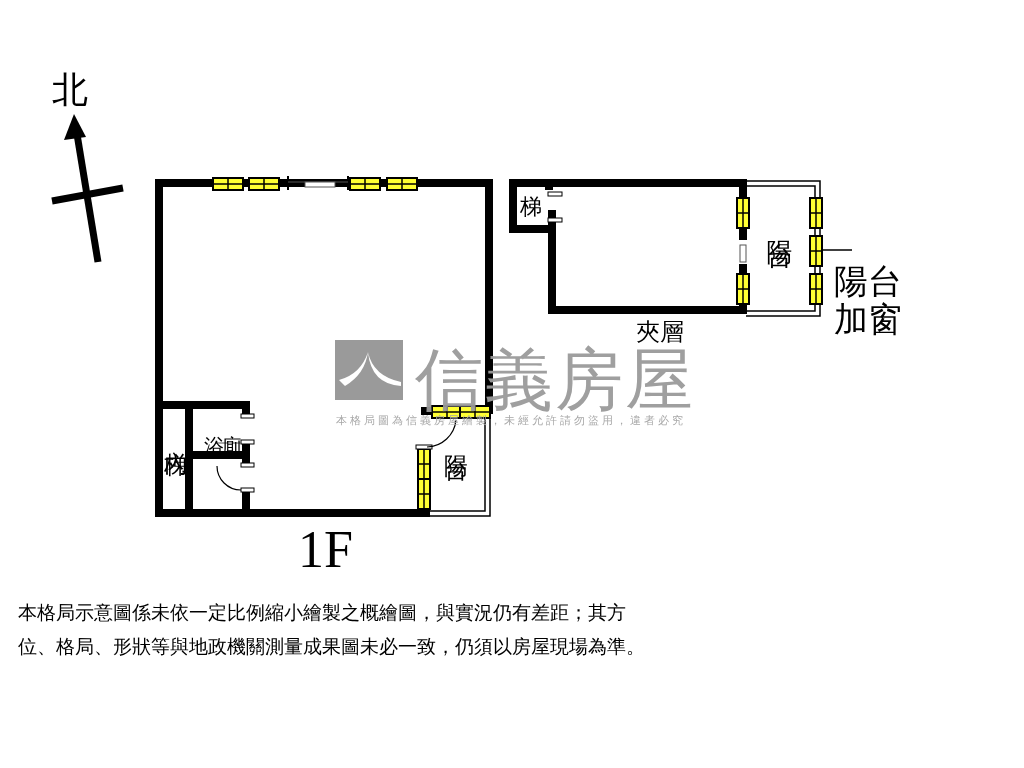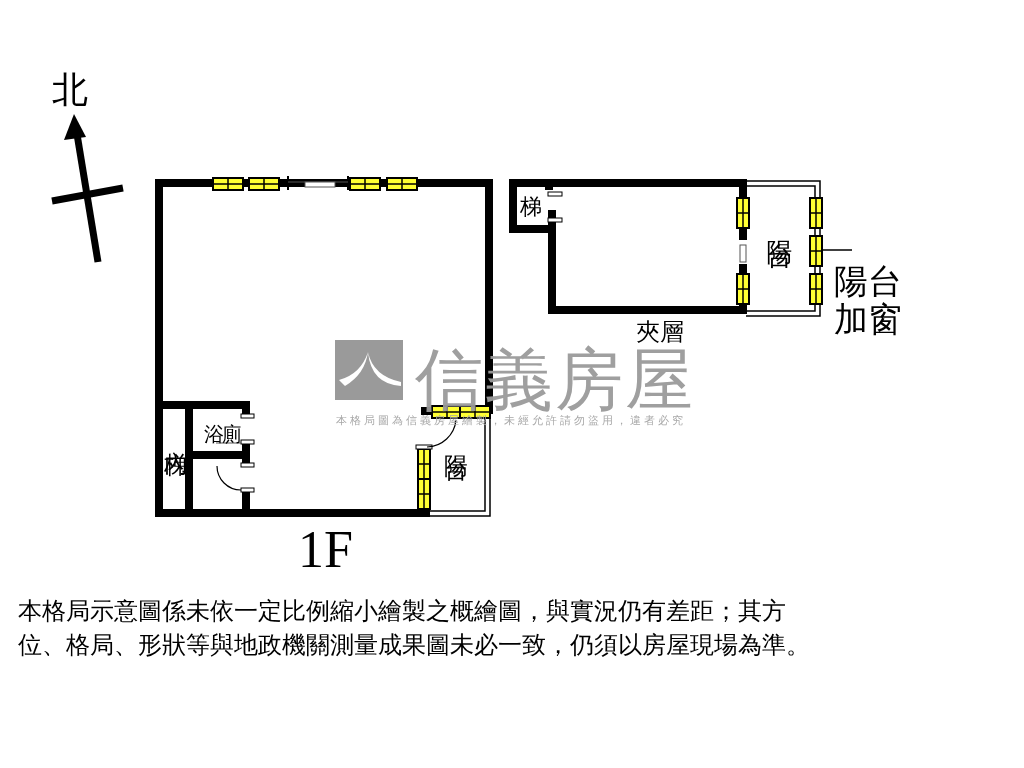--- a/index.html
+++ b/index.html
@@ -4,33 +4,33 @@
 <style>
   html, body { margin: 0; padding: 0; background: #ffffff; }
   body { width: 1024px; height: 768px; position: relative; overflow: hidden;
          font-family: "DejaVu Serif", "Liberation Serif", serif; }
   #stage { position: absolute; left: 0; top: 0; width: 1024px; height: 768px; }
   .lbl { position: absolute; color: #000; font-family: "DejaVu Serif", "Liberation Serif", serif; white-space: nowrap; line-height: 1; }
   .vert { writing-mode: vertical-rl; text-orientation: upright; letter-spacing: 2px; }
   #north-label { left: 52px; top: 72px; font-size: 36px; }
   #label-1f { left: 298px; top: 524px; font-size: 52px; font-family: "Liberation Serif", serif; }
   #label-mezz { left: 636px; top: 320px; font-size: 24px; }
-  #label-bath { left: 204px; top: 424px; font-size: 20px; letter-spacing: -2px; }
+  #label-bath { left: 204px; top: 436px; font-size: 20px; letter-spacing: -2px; }
   #label-instair { left: 164px; top: 432px; font-size: 24px; }
   #label-stair2 { left: 520px; top: 196px; font-size: 22px; }
   #label-balc1 { left: 444px; top: 436px; font-size: 24px; }
   #label-balc2 { left: 767px; top: 220px; font-size: 26px; }
   #label-balcwin { left: 834px; top: 214px; font-size: 34px; line-height: 38px; white-space: normal; width: 76px; margin-top: 48px; }
   #wm-text { position: absolute; left: 415px; top: 335px; font-size: 68px; color: #9a9a9a;
              font-family: "DejaVu Sans", "Liberation Sans", sans-serif; letter-spacing: 2px; opacity: 0.95; }
   #wm-sub { position: absolute; left: 336px; top: 413px; font-size: 11px; color: #a8a8a8;
             font-family: "DejaVu Sans", "Liberation Sans", sans-serif; letter-spacing: 3px; }
   #wm-logo { position: absolute; left: 335px; top: 340px; width: 68px; height: 60px; background: #9a9a9a; }
-  #disclaimer { position: absolute; left: 18px; top: 596px; width: 1000px; font-size: 24px; line-height: 34px; color: #000;
-                font-family: Liberation Mono, monospace; }
+  #disclaimer { position: absolute; left: 18px; top: 596px; width: 1000px; font-size: 19px; line-height: 34px; color: #000;
+                font-family: Liberation Sans, sans-serif; }
   #disclaimer div { white-space: nowrap; }
 </style>
 </head>
 <body>
 
 <div id="stage">
   <svg width="1024" height="768" viewBox="0 0 1024 768" xmlns="http://www.w3.org/2000/svg">
     <defs>
       <g id="win-h">
         <rect x="0" y="0" width="30" height="12" fill="#ffff33" stroke="#000" stroke-width="2"></rect>

